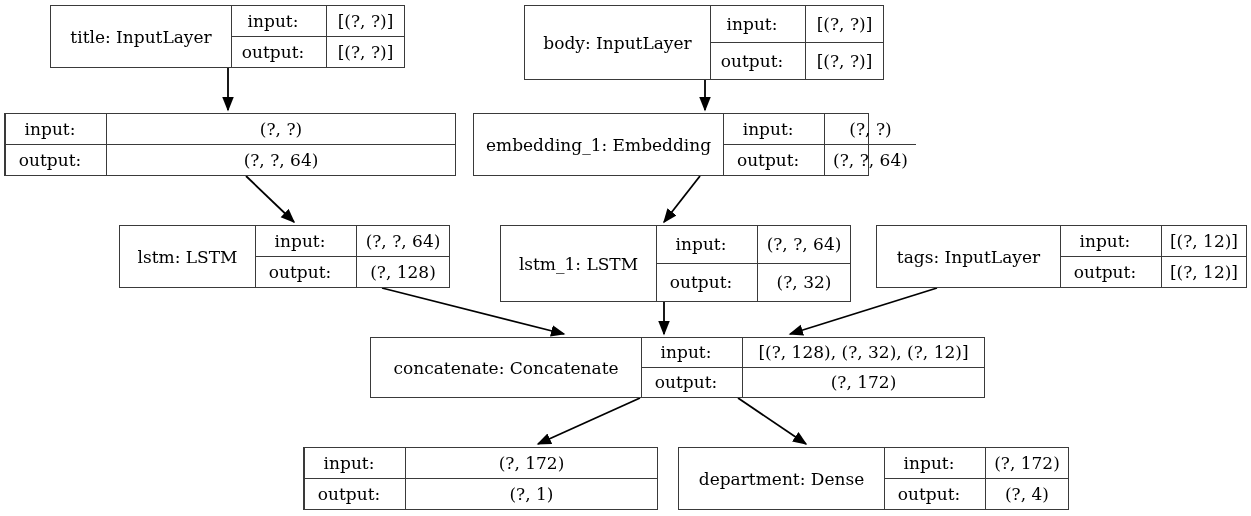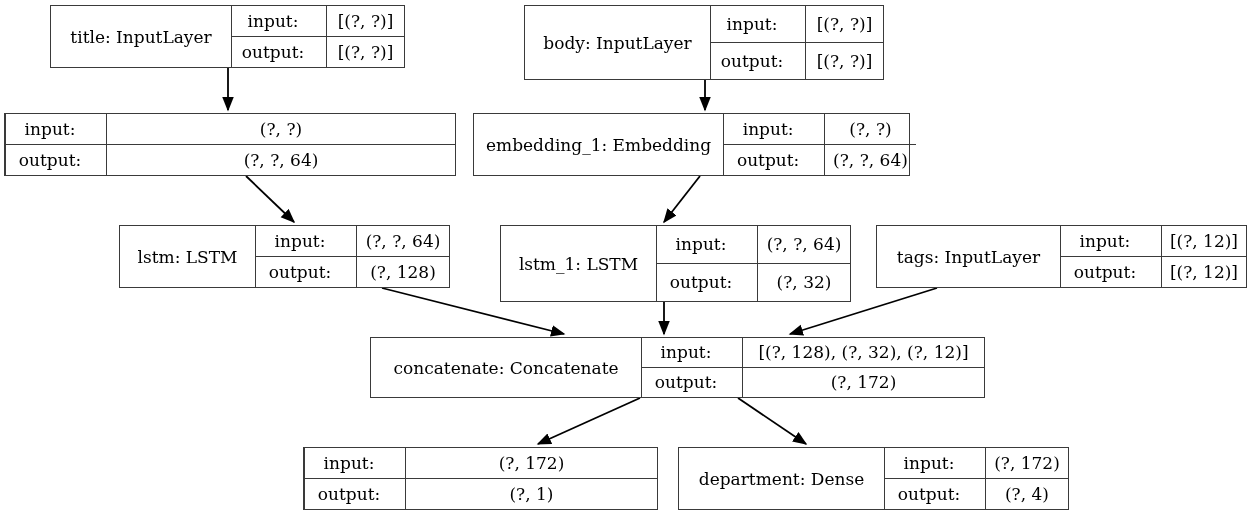--- a/index.html
+++ b/index.html
@@ -135,21 +135,21 @@
           <div class="io-row top">
             <div class="io-label" style="width: 88px;">input:</div>
             <div class="io-value">(?, ?)</div>
           </div>
           <div class="io-row">
             <div class="io-label" style="width: 88px;">output:</div>
             <div class="io-value">(?, ?, 64)</div>
           </div>
         </div>
       </div>
-      <div class="node" style="left: 473px; top: 113px; width: 437px; height: 63px; border-color: rgb(58, 58, 58); background: rgb(255, 255, 255); text-align: right;">
+      <div class="node" style="left: 473px; top: 113px; width: 396px; height: 63px; border-color: rgb(58, 58, 58); background: rgb(255, 255, 255); text-align: right;">
         <div class="node-name" style="width: 271px;">embedding_1: Embedding</div>
         <div class="node-io">
           <div class="io-row top">
             <div class="io-label" style="width: 88px;">input:</div>
             <div class="io-value">(?, ?)</div>
           </div>
           <div class="io-row">
             <div class="io-label" style="width: 88px;">output:</div>
             <div class="io-value">(?, ?, 64)</div>
           </div>

